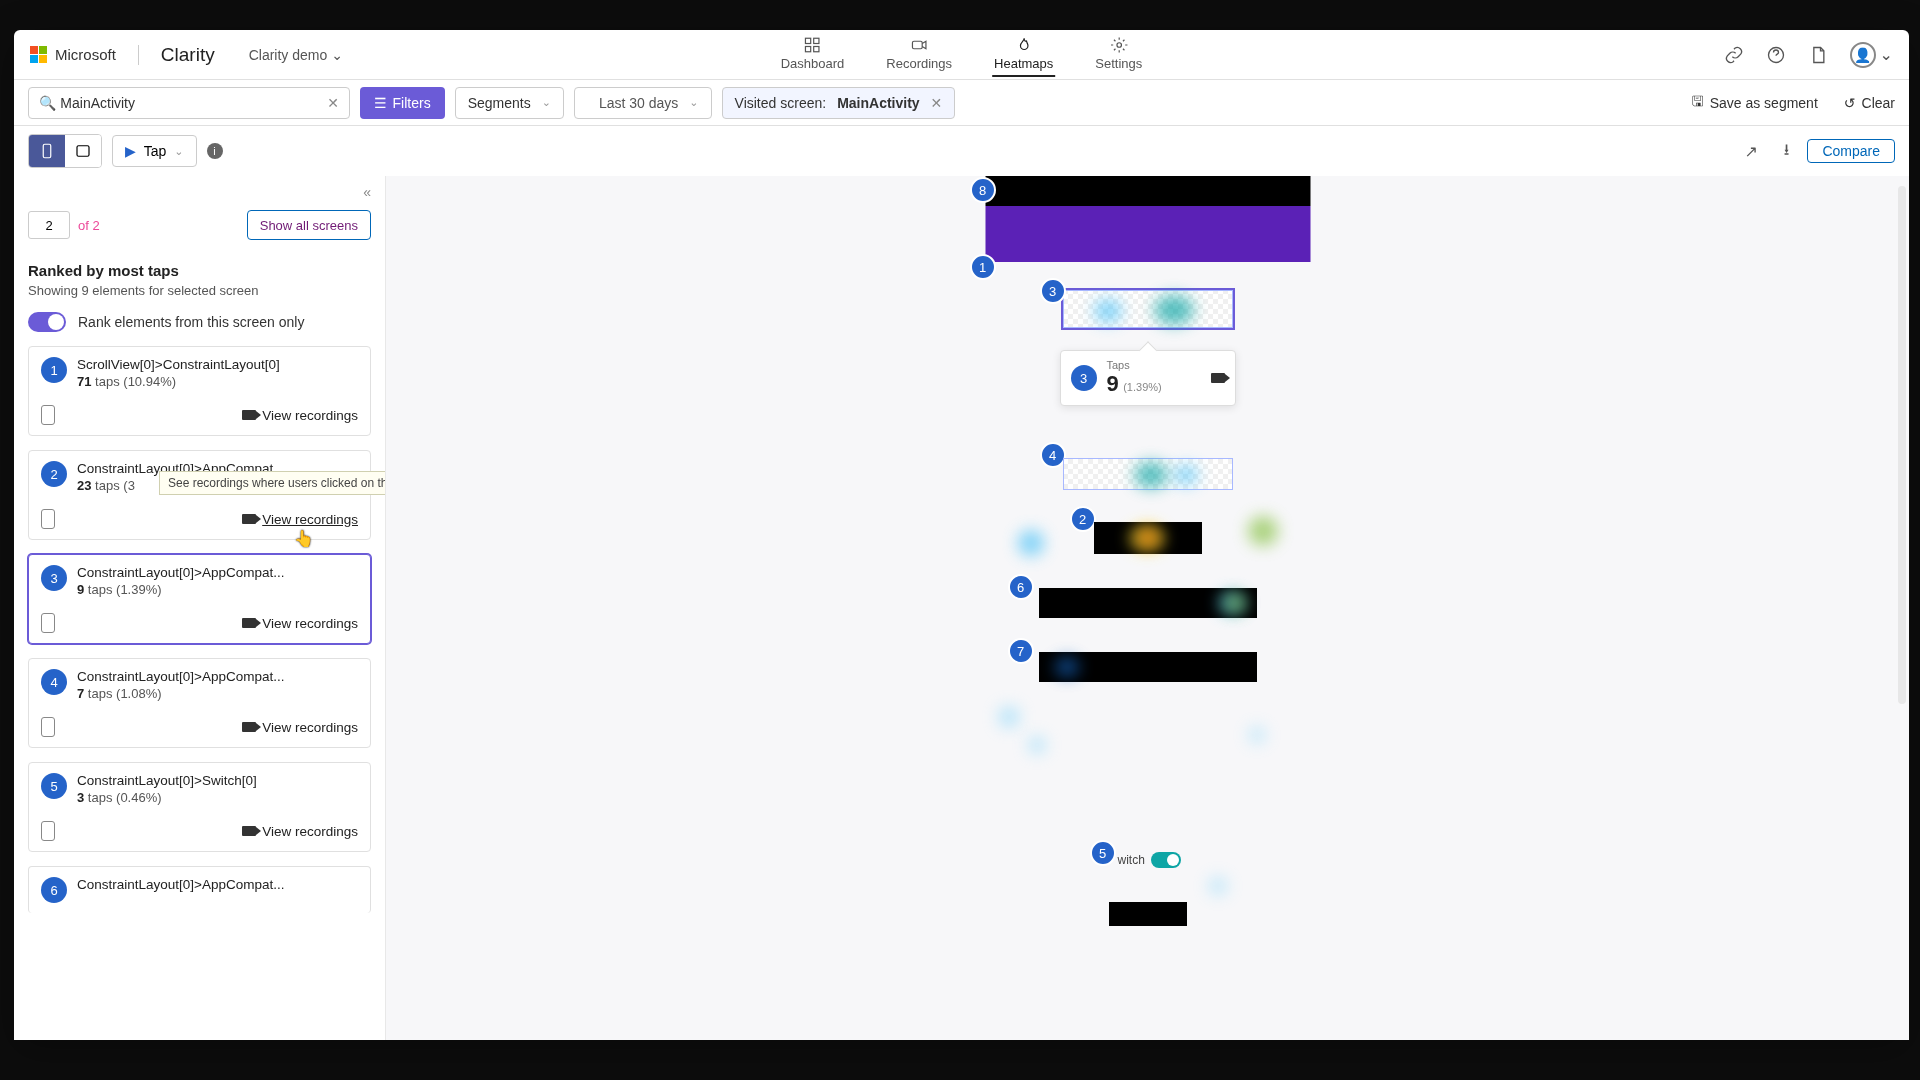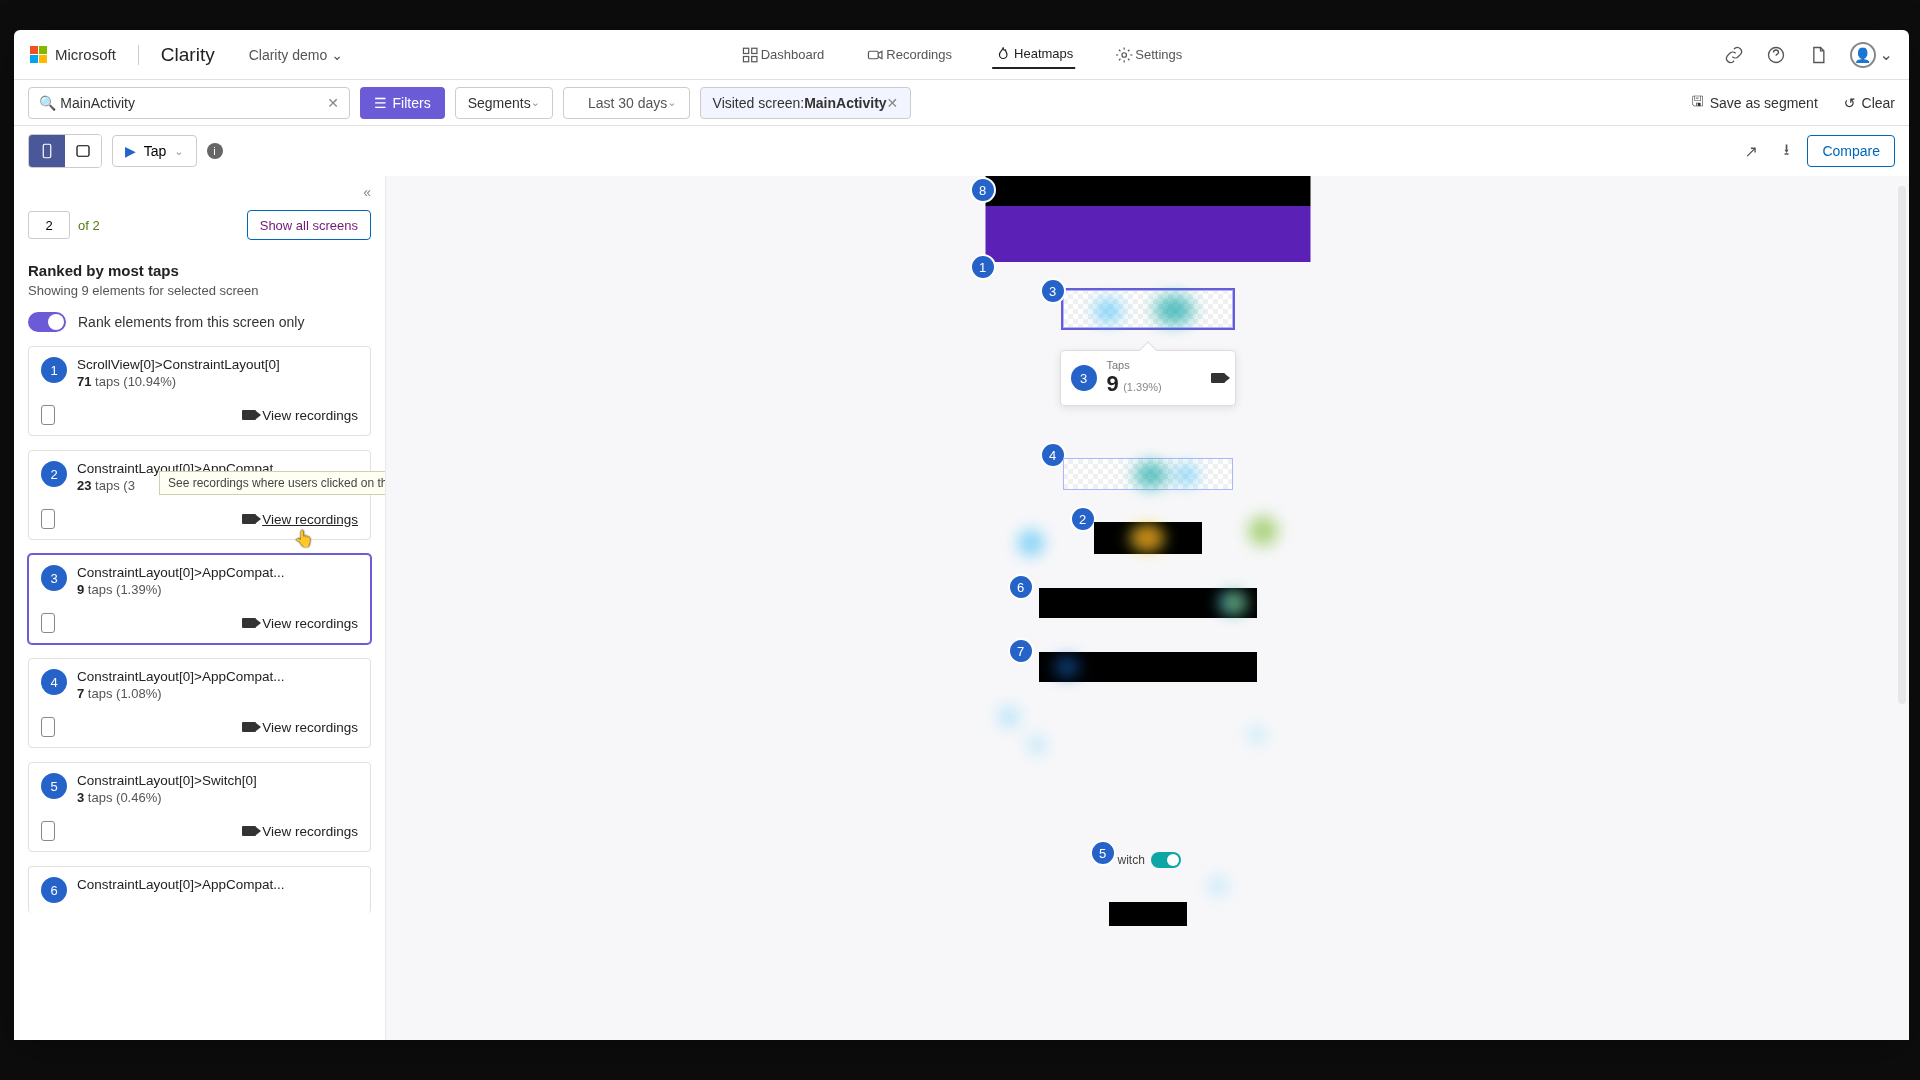--- a/index.html
+++ b/index.html
@@ -25,64 +25,64 @@
   padding: 0 16px;
 }
 .logo-area { display: flex; align-items: center; gap: 8px; font-size: 15px; color: #333; }
 .ms-logo { display: inline-grid; grid-template-columns: 8px 8px; grid-template-rows: 8px 8px; gap: 1px; }
 .ms-logo span:nth-child(1){background:#f25022;} .ms-logo span:nth-child(2){background:#7fba00;}
 .ms-logo span:nth-child(3){background:#00a4ef;} .ms-logo span:nth-child(4){background:#ffb900;}
 .divider { width:1px; height:20px; background:#ccc; margin:0 14px; }
 .brand { font-size: 19px; color:#222; font-weight: 400; }
 .proj-drop { margin-left: 34px; color:#555; font-size: 14px; display:flex; align-items:center; gap:4px; cursor:pointer; }
 .nav-center { position:absolute; left:50%; transform:translateX(-50%); display:flex; gap:38px; font-size:13px; color:#555; }
-.nav-item { display:flex; align-items:center; gap:2px; cursor:pointer; padding:4px 2px; }
+.nav-item { display:flex; flex-direction:column; align-items:center; gap:2px; cursor:pointer; padding:4px 2px; }
 .nav-item.active { color:#222; border-bottom:2px solid #222; }
 .hdr-right { margin-left:auto; display:flex; gap:22px; align-items:center; color:#555; }
 .hdr-right .ic { width:20px; height:20px; display:flex; align-items:center; justify-content:center; cursor:pointer; }
 .user-chip { display:flex; align-items:center; gap:4px; cursor:pointer; }
 .user-avatar { width:26px; height:26px; border:2px solid #888; border-radius:50%; display:flex; align-items:center; justify-content:center; font-size:14px; }
 
 
 .filters {
   height: 46px;
   border-bottom:1px solid #e0e0e0;
   display:flex; align-items:center; padding:0 14px; gap:10px;
 }
 .search-box { width: 322px; height:32px; border:1px solid #ccc; border-radius:4px; display:flex; align-items:center; padding:0 10px; font-size:14px; color:#333; }
 .search-box .x { margin-left:auto; color:#888; cursor:pointer; }
 .btn-filters { background:#6b5bd7; color:#fff; height:32px; border:none; border-radius:4px; padding:0 14px; font-size:14px; display:flex; align-items:center; gap:6px; cursor:pointer; }
-.chip { height:32px; border:1px solid #ccc; border-radius:4px; background:#fff; padding:0 12px; font-size:14px; color:#333; display:flex; align-items:center; gap:0; cursor:pointer;justify-content:space-between; }
+.chip { height:32px; border:1px solid #ccc; border-radius:4px; background:#fff; padding:0 12px; font-size:14px; color:#333; display:flex; align-items:center; gap:11px; cursor:pointer;justify-content:space-between; }
 .chip.date { color:#555;padding-left:24px; }
 .chip.sel { background:#f2f5ff; }
 .chip .chev { color:#999; font-size:11px; }
 .chip .rm { color:#888; cursor:pointer; }
 .txt-act { display:flex; align-items:center; gap:6px; font-size:14px; color:#333; cursor:pointer; }
 .spacer { flex:1; }
 
 
 .toolbar {
   height: 50px;
   display:flex; align-items:center; padding:0 14px; gap:10px;
 }
 .tg-group { display:flex; border:1px solid #ccc; border-radius:4px; overflow:hidden; }
 .tg-btn { width:36px; height:32px; display:flex; align-items:center; justify-content:center; cursor:pointer; background:#fff; }
 .tg-btn.act { background:#4a5899; color:#fff; }
 .tap-drop { height:32px; border:1px solid #ccc; border-radius:4px; padding:0 12px; display:flex; align-items:center; gap:8px; font-size:14px; cursor:pointer; }
 .info-dot { width:16px; height:16px; border-radius:50%; background:#666; color:#fff; font-size:11px; display:flex; align-items:center; justify-content:center; cursor:pointer; }
-.btn-compare { height:32px; border:1px solid #0067b8; color:#0067b8; background:#fff; border-radius:4px; padding:0 14px; font-size:14px; cursor:pointer; margin-left:8px; }
+.btn-compare { height:24px; border:1px solid #0067b8; color:#0067b8; background:#fff; border-radius:4px; padding:0 14px; font-size:14px; cursor:pointer; margin-left:8px; }
 
 
 .main { flex:1; display:flex; overflow:hidden; background:#f7f7f9; }
 .side { width:372px; background:#fff; border-right:1px solid #e8e8e8; overflow-y:auto; position:relative; }
 .side-inner { padding:10px 14px 14px 14px; }
 .collapse-arr { position:absolute; top:8px; right:14px; color:#888; cursor:pointer; font-size:14px; }
 .pg-row { display:flex; align-items:center; gap:8px; margin-top:24px; }
 .pg-input { width:42px; height:28px; border:1px solid #ccc; border-radius:3px; text-align:center; font-size:13px; }
-.pg-of { font-size:13px; color:#4d7c0f; }
+.pg-of { font-size:13px; color:#ec4899; }
 .btn-showall { margin-left:auto; height:30px; border:1px solid #0067b8; color:#701a75; background:#fff; border-radius:4px; padding:0 12px; font-size:13px; cursor:pointer; }
 .sec-title { font-size:15px; font-weight:600; color:#222; margin-top:22px; }
 .sec-sub { font-size:13px; color:#555; margin-top:4px; }
 .toggle-row { display:flex; align-items:center; gap:12px; margin-top:14px; }
 .toggle { width:38px; height:20px; border-radius:10px; background:#6b5bd7; position:relative; cursor:pointer; }
 .toggle::after { content:''; position:absolute; right:2px; top:2px; width:16px; height:16px; background:#fff; border-radius:50%; }
 .toggle-lb { font-size:14px; color:#333; }
 
 .card { border:1px solid #e0e0e0; border-radius:4px; margin-top:14px; padding:10px 12px; background:#fff; cursor:pointer; position:relative; }
 .card.sel { border-color:#6b5bd7; box-shadow:0 0 0 1px #6b5bd7; }

